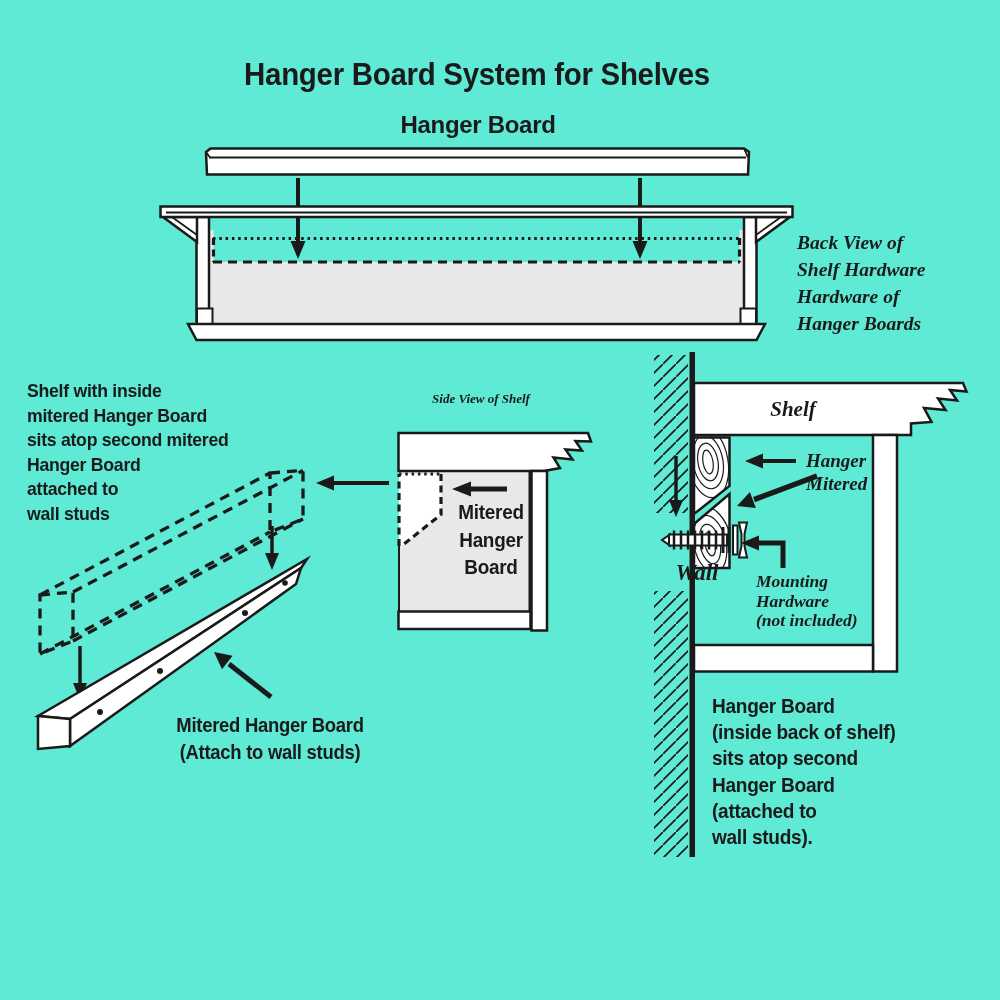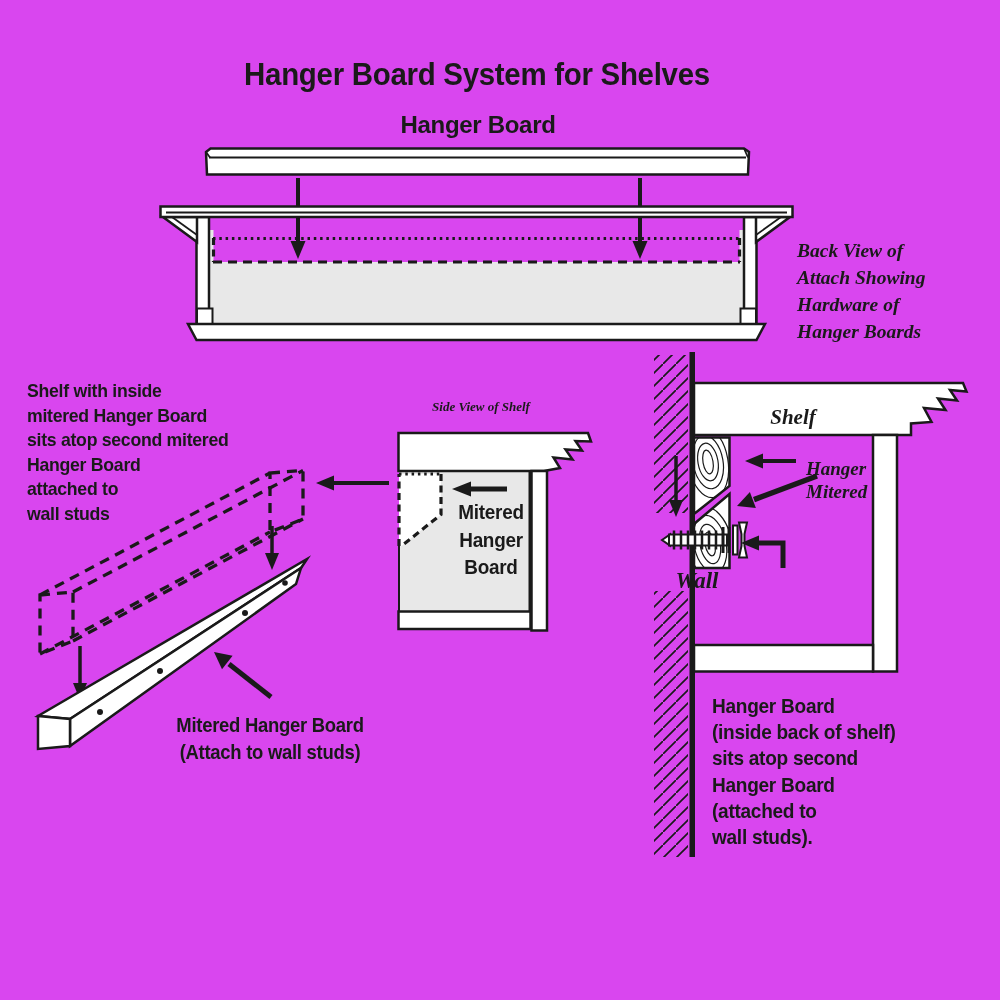--- a/index.html
+++ b/index.html
@@ -1,32 +1,32 @@
 <!DOCTYPE html>
 <html style="--ink: #1a1a1a; --panel: #e8e8e8;"><head>
 <meta charset="utf-8">
 <style>
   :root{ --ink:#1a1a1a; --panel:#e8e8e8; }
   html,body{margin:0;padding:0;background:#fff;}
-  .canvas{position:relative;width:1000px;height:1000px;background:#d946ef;overflow:hidden;}
+  .canvas{position:relative;width:1000px;height:1000px;background:#5eead4;overflow:hidden;}
   svg{position:absolute;left:0;top:0;}
   svg .ln{fill:none;stroke:var(--ink);stroke-miterlimit:6;}
   svg .f{fill:#fff;}
   svg .fg{fill:var(--panel);stroke:none;}
   svg .k{fill:var(--ink);stroke:none;}
   .w18{stroke-width:1.8}.w2{stroke-width:2}.w25{stroke-width:2.5}
   .w3{stroke-width:3}.w35{stroke-width:3.5}.w4{stroke-width:4}.w5{stroke-width:5}.w55{stroke-width:5.5}
   .dot{stroke-dasharray:2.5 3.8;stroke-width:3;}
   .dash{stroke-dasharray:9 6;stroke-width:3.2;}
   .dash2{stroke-dasharray:7 4.5;stroke-width:3.2;}
   .dashG{stroke-dasharray:10 7;stroke-width:3.3;}
   .grain{fill:none;stroke:var(--ink);stroke-width:1.2;}
   .t{position:absolute;color:var(--ink);white-space:nowrap;}
   .sans{font-family:"Liberation Sans",sans-serif;font-weight:700;letter-spacing:-0.3px;}
-  .serif{font-family:"Liberation Serif",serif;font-weight:700;font-style:italic;margin-top:8px;}
+  .serif{font-family:"Liberation Serif",serif;font-weight:700;font-style:italic;}
   .condl{transform:scaleX(.93);transform-origin:0 0;}
   .condc{transform:scaleX(.9);transform-origin:50% 0;}
   .condt{transform:scaleX(.95);transform-origin:50% 0;}
   .ctr{text-align:center;}
 </style>
 </head>
 <body>
 
 <div class="canvas">
 
@@ -188,21 +188,21 @@
     </g>
   </g>
 </svg>
 
   <div class="t sans condt ctr" style="left:0;top:57px;width:954px;font-size:31px;">Hanger Board System for Shelves</div>
 
   <div class="t sans ctr" style="left:280px;top:111px;width:396px;font-size:24px;">Hanger Board</div>
 
   <div class="t serif" style="left:797px;top:229px;font-size:19.5px;line-height:27px;">
     <div>Back View of</div>
-    <div>Attach Showing</div>
+    <div>Shelf Hardware</div>
     <div>Hardware of</div>
     <div>Hanger Boards</div>
   </div>
 
   <div class="t sans condl" style="left:27px;top:379px;font-size:19px;line-height:24.5px;">
     <div>Shelf with inside</div>
     <div>mitered Hanger Board</div>
     <div>sits atop second mitered</div>
     <div>Hanger Board</div>
     <div>attached to</div>
@@ -224,20 +224,25 @@
 
   <div class="t serif ctr" style="left:758px;top:397px;width:70px;font-size:21px;">Shelf</div>
 
   <div class="t serif" style="left:806px;top:450px;font-size:19px;line-height:22.5px;">
     <div>Hanger</div>
     <div>Mitered</div>
   </div>
 
   <div class="t serif ctr" style="left:671px;top:560px;width:52px;font-size:23px;">Wall</div>
 
+  <div class="t serif" style="left:756px;top:572px;font-size:17.5px;line-height:19.5px;">
+    <div>Mounting</div>
+    <div>Hardware</div>
+    <div>(not included)</div>
+  </div>
 
   <div class="t sans condl" style="left:712px;top:693px;font-size:20.5px;line-height:26.2px;">
     <div>Hanger Board</div>
     <div>(inside back of shelf)</div>
     <div>sits atop second</div>
     <div>Hanger Board</div>
     <div>(attached to</div>
     <div>wall studs).</div>
   </div>
 

